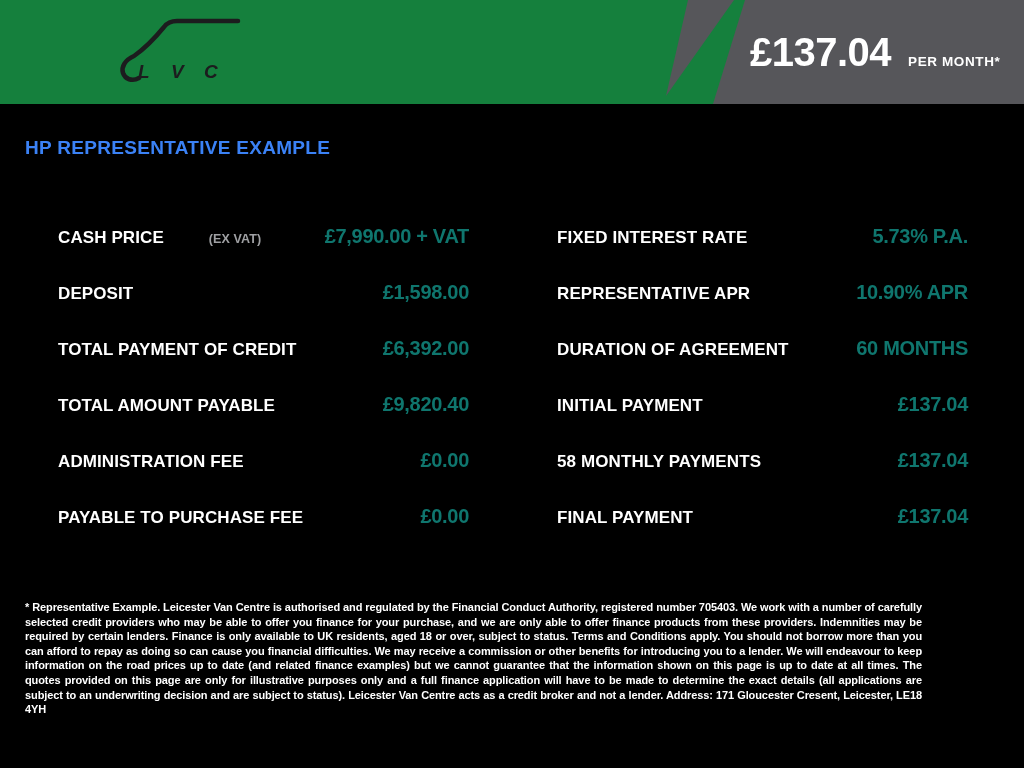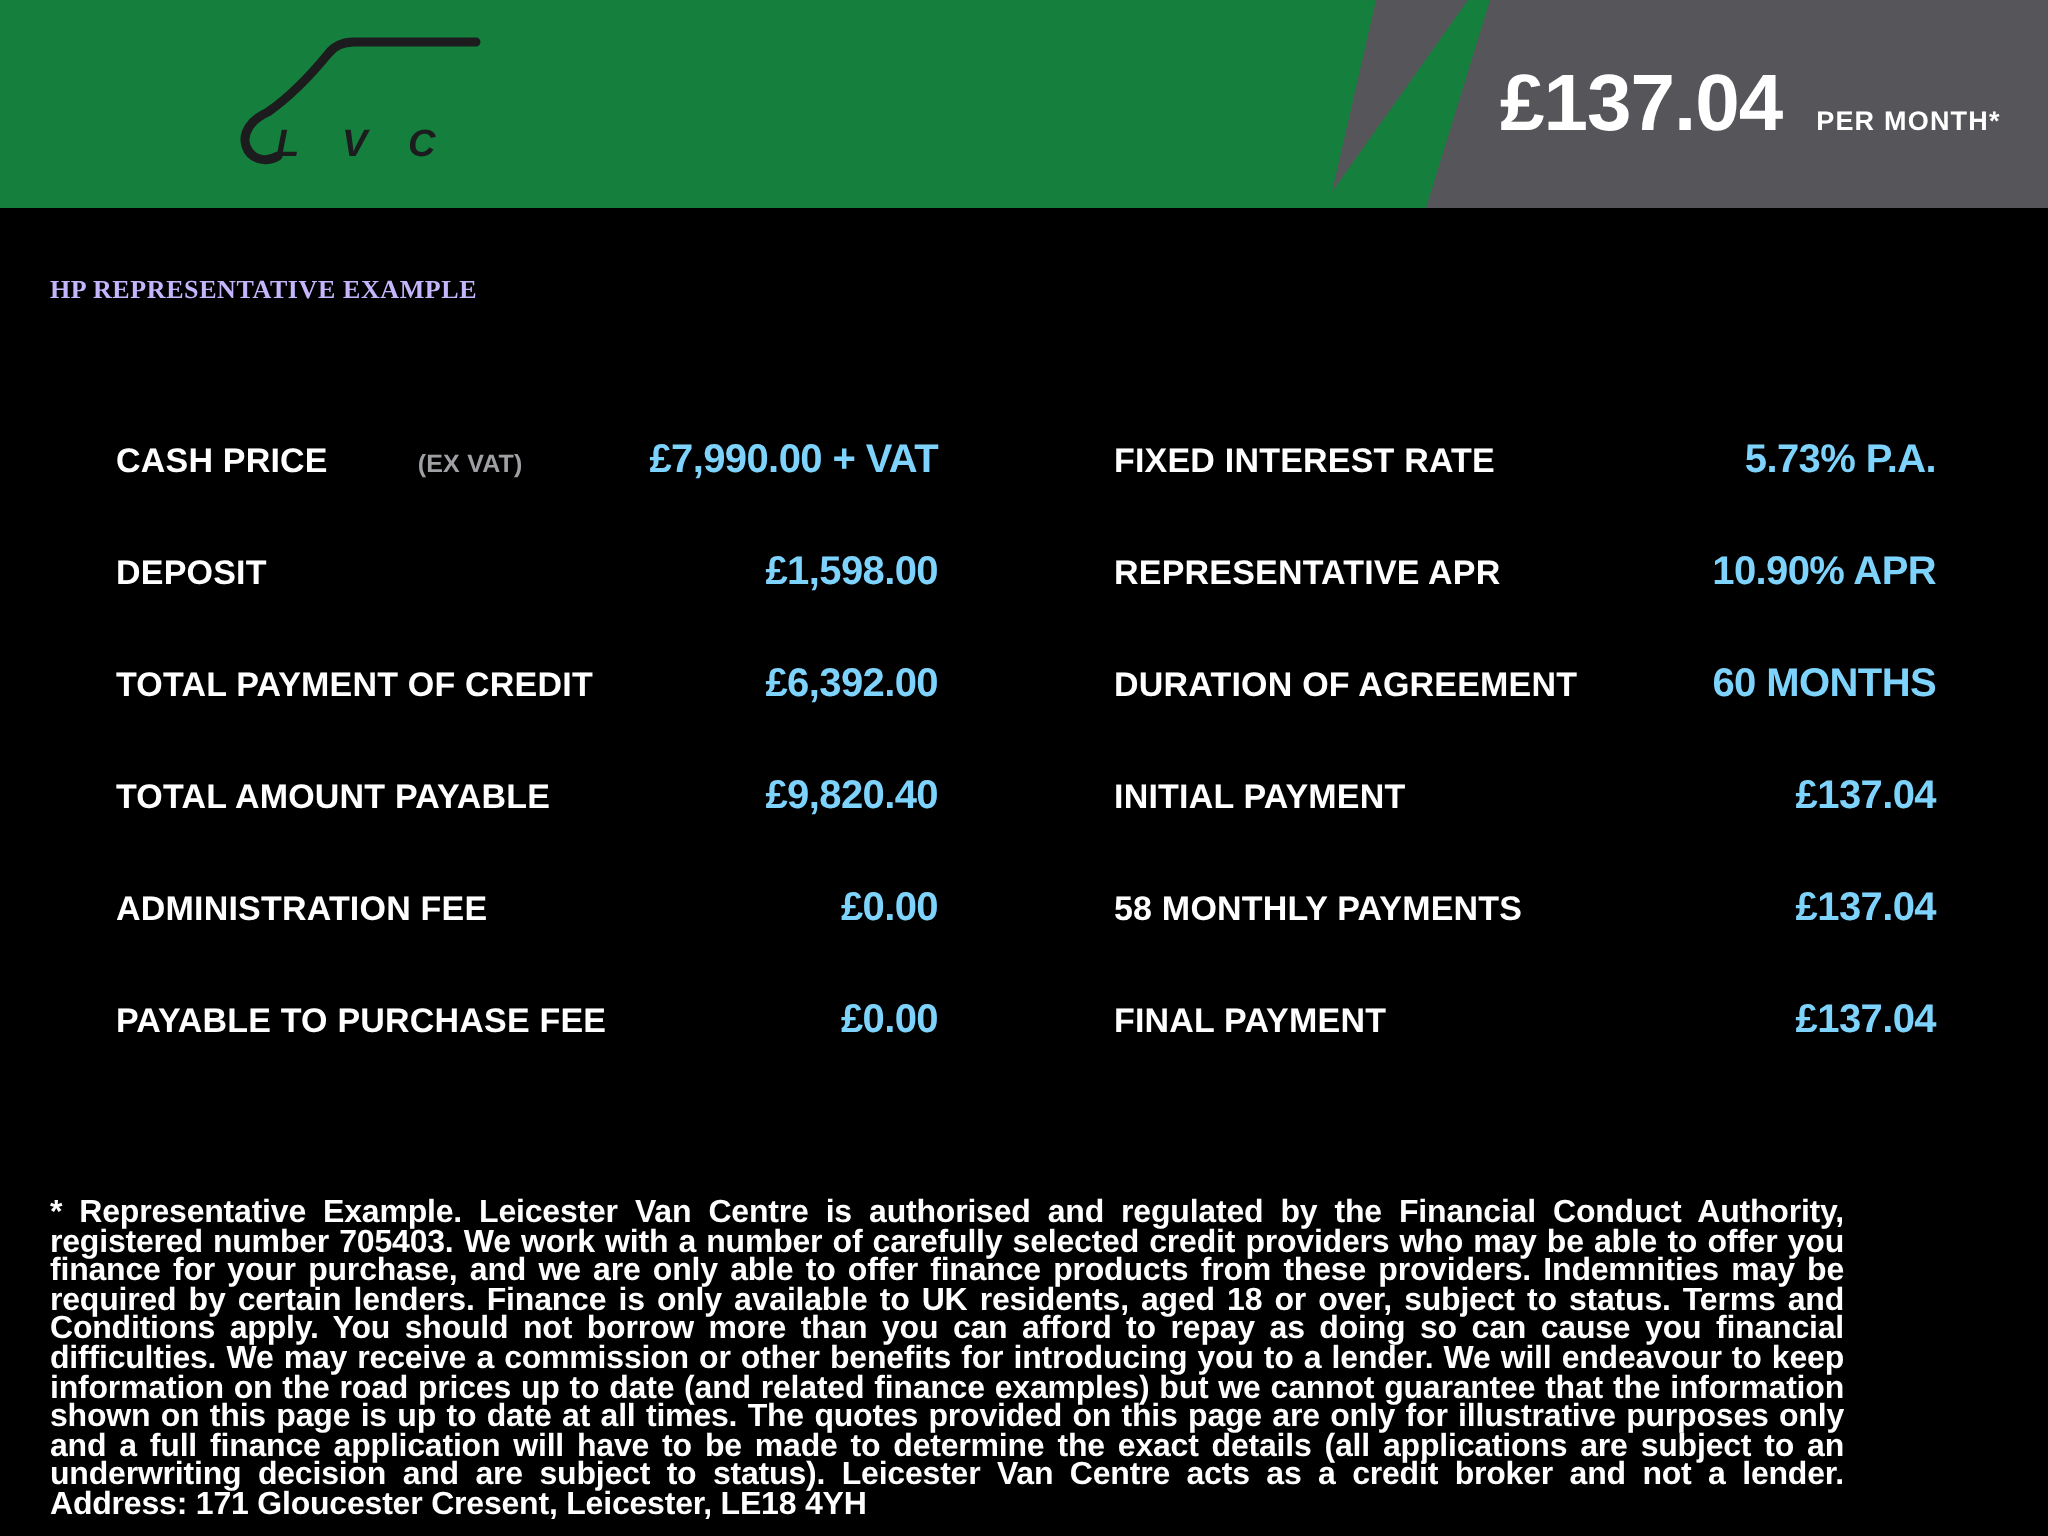--- a/index.html
+++ b/index.html
@@ -51,26 +51,25 @@
   .price-suffix {
     color: #ffffff;
     font-size: 13.5px;
     font-weight: bold;
     letter-spacing: 0.6px;
     margin-left: 17px;
   }
 
   
   .page-title {
-    color: #c4b5fd;
-    font-size: 13px;
+    color: #3b82f6;
+    font-size: 19px;
     font-weight: bold;
     letter-spacing: 0.3px;
     padding: 33px 0 0 25px;
-    font-family: Liberation Serif, serif;
   }
 
   
   .finance {
     display: grid;
     grid-template-columns: 1fr 1fr;
     column-gap: 88px;
     padding: 66px 56px 0 58px;
   }
   .fin-col { display: flex; flex-direction: column; }
@@ -88,35 +87,35 @@
     white-space: nowrap;
   }
   .fin-note {
     color: #9fa0a3;
     font-size: 12.5px;
     font-weight: 600;
     margin-left: 9px;
     padding-left: 36px;
   }
   .fin-value {
-    color: #7dd3fc;
+    color: #0f766e;
     font-size: 20px;
     font-weight: bold;
     letter-spacing: -0.3px;
     white-space: nowrap;
   }
 
   
   .disclaimer {
     position: absolute;
     left: 25px;
     top: 600px;
     width: 897px;
     color: #ffffff;
-    font-size: 16px;
+    font-size: 11px;
     font-weight: bold;
     line-height: 14.6px;
     letter-spacing: -0.1px;
     text-align: justify;
   }
 </style>
 </head>
 <body>
 
 <div class="page">

